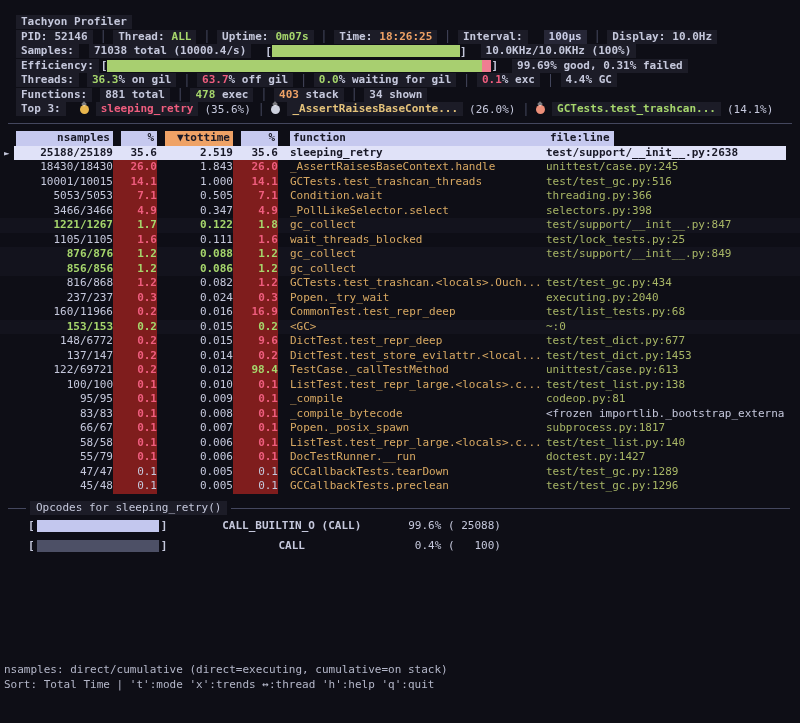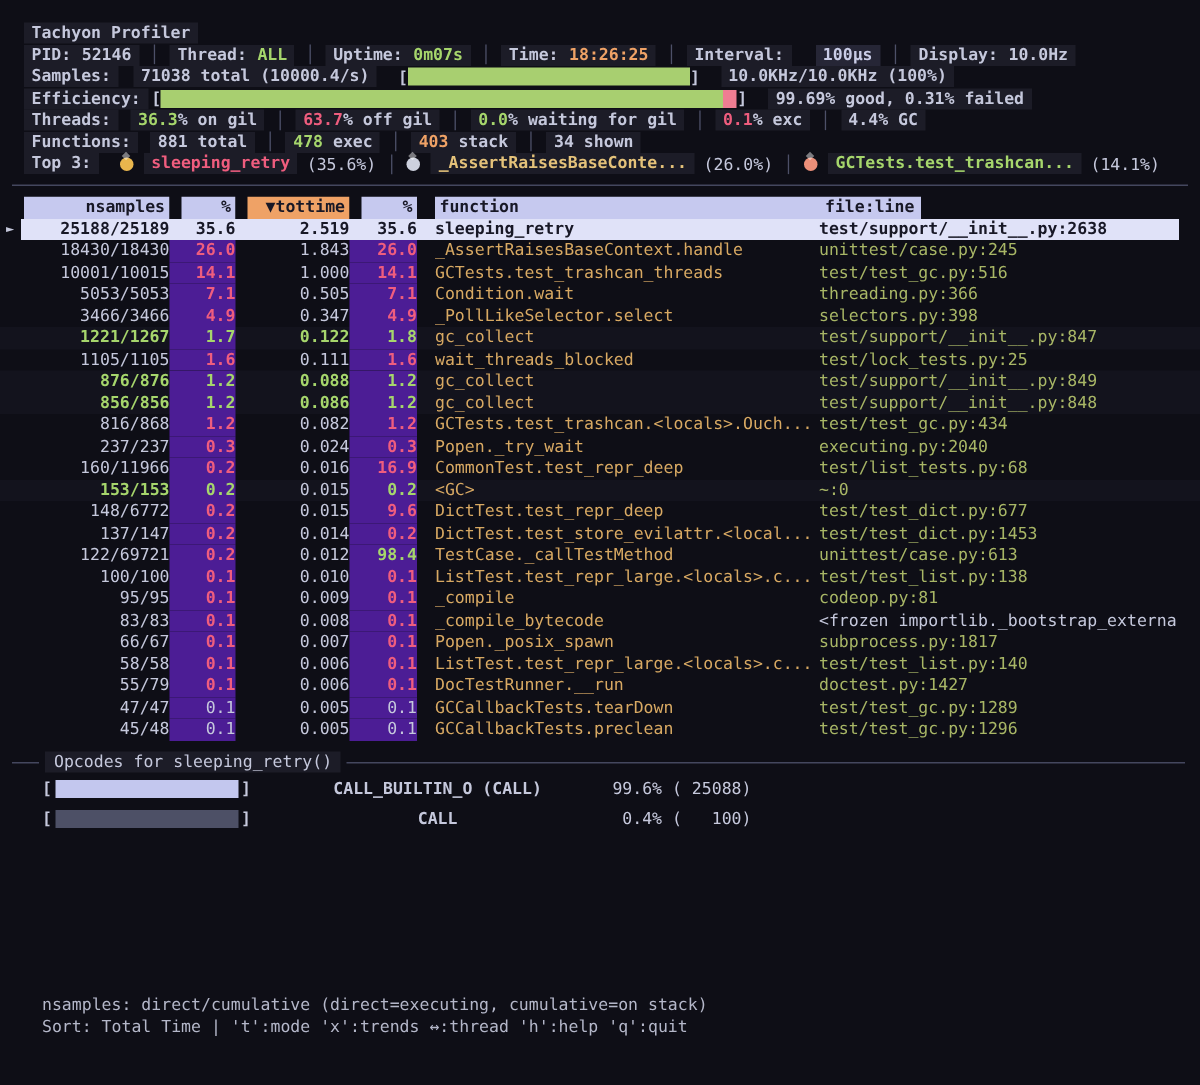--- a/index.html
+++ b/index.html
@@ -39,21 +39,21 @@
   .hr { flex:1; height:1px; background:#44475e; }
 
   .thead, .trow {
     display:grid; grid-template-columns:97px 44px 76px 45px 268px 1fr;
     height:14.5px; line-height:14.5px; align-items:center;
     padding-left:16px; white-space:pre; position:relative;
   }
   .cell { overflow:hidden; }
   .cr { text-align:right; }
   .c5 { padding-left:12px; }
-  .trow:not(.selected) .cp { background:#4c1d95; }
+  .trow:not(.selected) .cp { background:#7f1d1d; }
   .trow.tint:not(.selected) { background:#13131d; }
   .hcell { background:#c6c9ef; color:#181826; font-weight:700; display:block; padding:0 3px; }
   .hcell.gap { margin-left:8px; }
   .hcell.sorted { background:#efa266; }
   .hcell.fit { display:inline-block; padding:0 4px; }
   .trow.selected {
     background:linear-gradient(90deg,#0e0e16 0,#0e0e16 14px,#e0e2f8 14px,#e0e2f8 786px,#0e0e16 786px);
     color:#181826; font-weight:700;
   }
   .trow.selected .cell, .trow.selected .cell span { color:#181826 !important; }
@@ -64,21 +64,21 @@
   .dash.short { width:18px; }
   .dash.long { flex:1; }
   .optname { font-weight:400; padding:0 6px; margin:0 4px; background:#1c1c27; height:14px; line-height:14px; }
   .opline { display:flex; align-items:center; height:20px; padding-left:28px; white-space:pre; }
   .opbar { width:122px; height:12px; margin:0 2px; flex:none; }
   .opbar.lavender { background:#c3c7ee; }
   .opbar.gray { background:#4d5066; }
   .opname2 { width:241px; padding-left:8px; font-weight:700; overflow:hidden;text-align:center; }
   .opmeta { white-space:pre; }
 
-  .footer { position:absolute; left:28px; top:663px; }
+  .footer { position:absolute; left:4px; top:663px; }
   .fline { height:14.5px; line-height:14.5px; white-space:pre; color:#b4b7c9; }
 </style>
 </head>
 <body>
 
 <div class="screen">
 
   <div class="line">
     <span class="blk b">Tachyon Profiler</span>
   </div>
@@ -144,21 +144,21 @@
 
   <div id="tbody">
       <div class="trow selected"><div class="cell cr c-w">25188/25189</div><div class="cell cr cp c-w">35.6</div><div class="cell cr c-w">2.519</div><div class="cell cr cp c-w">35.6</div><div class="cell c5 c-tan">sleeping_retry</div><div class="cell c-olv">test/support/__init__.py:2638</div><span class="arrow">►</span></div>
       <div class="trow"><div class="cell cr c-w">18430/18430</div><div class="cell cr cp c-r">26.0</div><div class="cell cr c-w">1.843</div><div class="cell cr cp c-r">26.0</div><div class="cell c5 c-tan">_AssertRaisesBaseContext.handle</div><div class="cell c-olv">unittest/case.py:245</div></div>
       <div class="trow"><div class="cell cr c-w">10001/10015</div><div class="cell cr cp c-r">14.1</div><div class="cell cr c-w">1.000</div><div class="cell cr cp c-r">14.1</div><div class="cell c5 c-tan">GCTests.test_trashcan_threads</div><div class="cell c-olv">test/test_gc.py:516</div></div>
       <div class="trow"><div class="cell cr c-w">5053/5053</div><div class="cell cr cp c-r">7.1</div><div class="cell cr c-w">0.505</div><div class="cell cr cp c-r">7.1</div><div class="cell c5 c-tan">Condition.wait</div><div class="cell c-olv">threading.py:366</div></div>
       <div class="trow"><div class="cell cr c-w">3466/3466</div><div class="cell cr cp c-r">4.9</div><div class="cell cr c-w">0.347</div><div class="cell cr cp c-r">4.9</div><div class="cell c5 c-tan">_PollLikeSelector.select</div><div class="cell c-olv">selectors.py:398</div></div>
       <div class="trow tint"><div class="cell cr c-g">1221/1267</div><div class="cell cr cp c-g">1.7</div><div class="cell cr c-g">0.122</div><div class="cell cr cp c-g">1.8</div><div class="cell c5 c-tan">gc_collect</div><div class="cell c-olv">test/support/__init__.py:847</div></div>
       <div class="trow"><div class="cell cr c-w">1105/1105</div><div class="cell cr cp c-r">1.6</div><div class="cell cr c-w">0.111</div><div class="cell cr cp c-r">1.6</div><div class="cell c5 c-tan">wait_threads_blocked</div><div class="cell c-olv">test/lock_tests.py:25</div></div>
       <div class="trow tint"><div class="cell cr c-g">876/876</div><div class="cell cr cp c-g">1.2</div><div class="cell cr c-g">0.088</div><div class="cell cr cp c-g">1.2</div><div class="cell c5 c-tan">gc_collect</div><div class="cell c-olv">test/support/__init__.py:849</div></div>
-      <div class="trow tint"><div class="cell cr c-g">856/856</div><div class="cell cr cp c-g">1.2</div><div class="cell cr c-g">0.086</div><div class="cell cr cp c-g">1.2</div><div class="cell c5 c-tan">gc_collect</div><div class="cell c-olv">test/support/__init__.py:848</div></div>
+      <div class="trow tint"><div class="cell cr c-g">856/856</div><div class="cell cr cp c-g">1.2</div><div class="cell cr c-g">0.086</div><div class="cell cr cp c-g">1.2</div><div class="cell c5 c-tan">gc_collect</div></div>
       <div class="trow"><div class="cell cr c-w">816/868</div><div class="cell cr cp c-r">1.2</div><div class="cell cr c-w">0.082</div><div class="cell cr cp c-r">1.2</div><div class="cell c5 c-tan">GCTests.test_trashcan.&lt;locals&gt;.Ouch...</div><div class="cell c-olv">test/test_gc.py:434</div></div>
       <div class="trow"><div class="cell cr c-w">237/237</div><div class="cell cr cp c-r">0.3</div><div class="cell cr c-w">0.024</div><div class="cell cr cp c-r">0.3</div><div class="cell c5 c-tan">Popen._try_wait</div><div class="cell c-olv">executing.py:2040</div></div>
       <div class="trow"><div class="cell cr c-w">160/11966</div><div class="cell cr cp c-r">0.2</div><div class="cell cr c-w">0.016</div><div class="cell cr cp c-r">16.9</div><div class="cell c5 c-tan">CommonTest.test_repr_deep</div><div class="cell c-olv">test/list_tests.py:68</div></div>
       <div class="trow tint"><div class="cell cr c-g">153/153</div><div class="cell cr cp c-g">0.2</div><div class="cell cr c-w">0.015</div><div class="cell cr cp c-g">0.2</div><div class="cell c5 c-tan">&lt;GC&gt;</div><div class="cell c-olv">~:0</div></div>
       <div class="trow"><div class="cell cr c-w">148/6772</div><div class="cell cr cp c-r">0.2</div><div class="cell cr c-w">0.015</div><div class="cell cr cp c-r">9.6</div><div class="cell c5 c-tan">DictTest.test_repr_deep</div><div class="cell c-olv">test/test_dict.py:677</div></div>
       <div class="trow"><div class="cell cr c-w">137/147</div><div class="cell cr cp c-r">0.2</div><div class="cell cr c-w">0.014</div><div class="cell cr cp c-r">0.2</div><div class="cell c5 c-tan">DictTest.test_store_evilattr.&lt;local...</div><div class="cell c-olv">test/test_dict.py:1453</div></div>
       <div class="trow"><div class="cell cr c-w">122/69721</div><div class="cell cr cp c-r">0.2</div><div class="cell cr c-w">0.012</div><div class="cell cr cp c-g">98.4</div><div class="cell c5 c-tan">TestCase._callTestMethod</div><div class="cell c-olv">unittest/case.py:613</div></div>
       <div class="trow"><div class="cell cr c-w">100/100</div><div class="cell cr cp c-r">0.1</div><div class="cell cr c-w">0.010</div><div class="cell cr cp c-r">0.1</div><div class="cell c5 c-tan">ListTest.test_repr_large.&lt;locals&gt;.c...</div><div class="cell c-olv">test/test_list.py:138</div></div>
       <div class="trow"><div class="cell cr c-w">95/95</div><div class="cell cr cp c-r">0.1</div><div class="cell cr c-w">0.009</div><div class="cell cr cp c-r">0.1</div><div class="cell c5 c-tan">_compile</div><div class="cell c-olv">codeop.py:81</div></div>
       <div class="trow"><div class="cell cr c-w">83/83</div><div class="cell cr cp c-r">0.1</div><div class="cell cr c-w">0.008</div><div class="cell cr cp c-r">0.1</div><div class="cell c5 c-tan">_compile_bytecode</div><div class="cell c-w">&lt;frozen importlib._bootstrap_externa</div></div>

